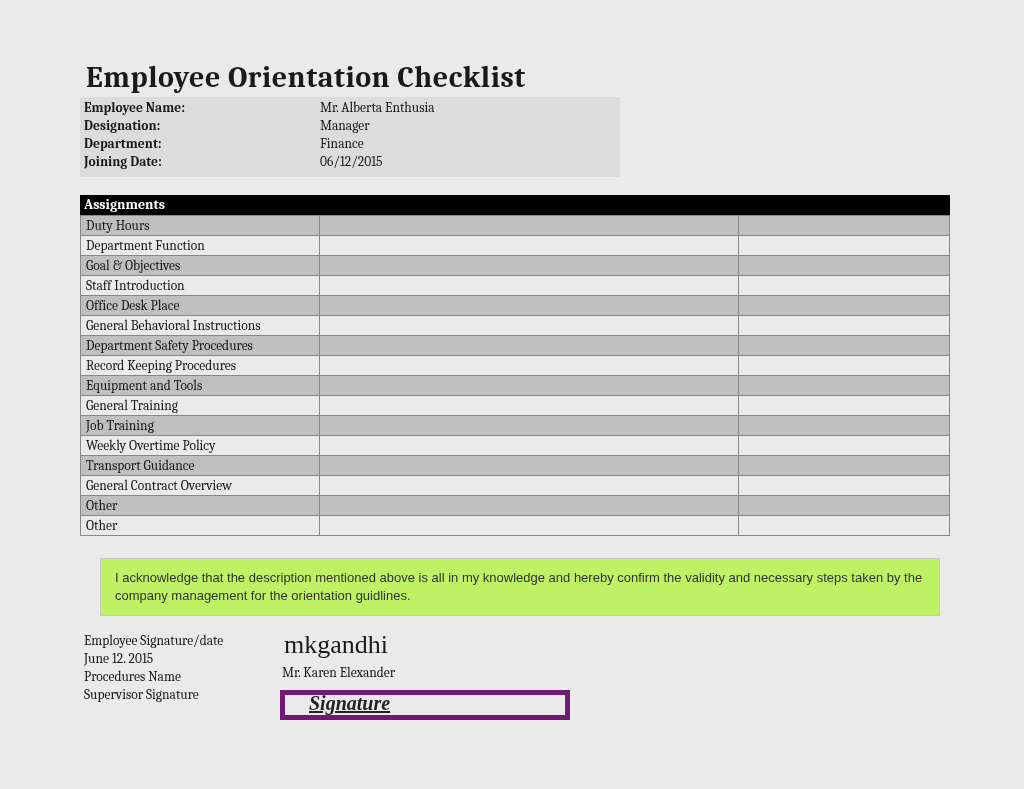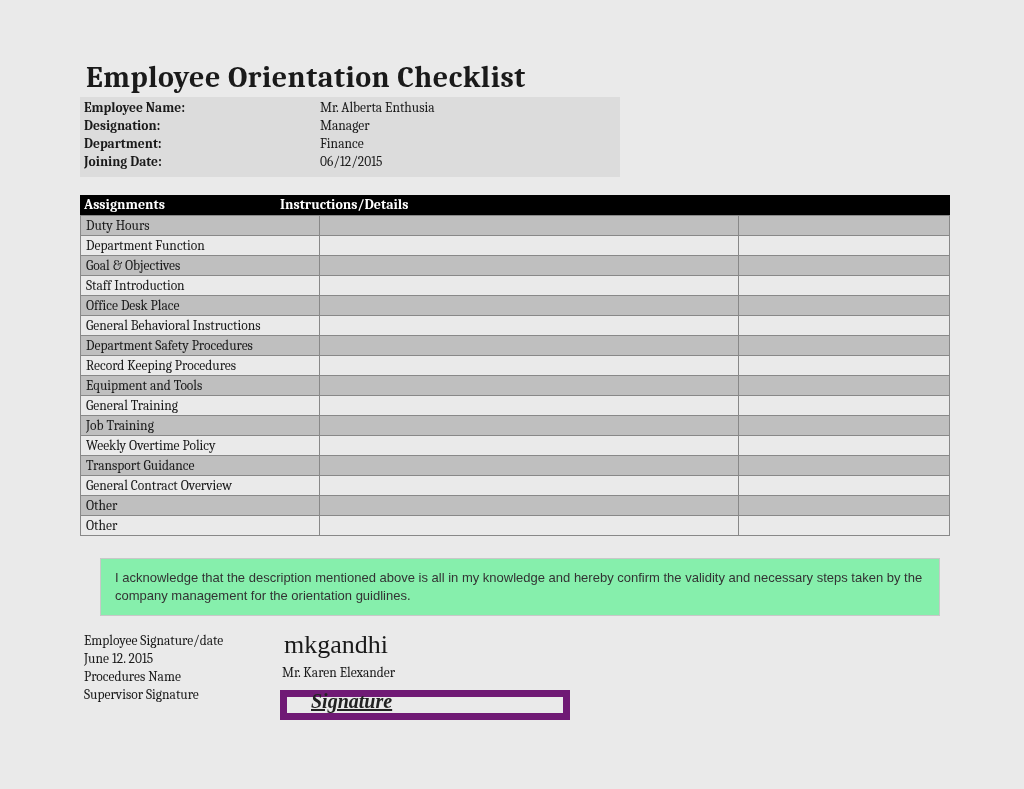--- a/index.html
+++ b/index.html
@@ -69,21 +69,21 @@
   .cell-b {
     width: 419px;
     border-right: 1px solid #888;
   }
   .cell-c { flex: 1; }
   .shade { background: #bfbfbf; }
   .ack-box {
     width: 840px;
     margin: 22px 0 0 20px;
     border: 1px solid #c8c8c8;
-    background: #86efac;
+    background: #bef264;
     padding: 10px 14px;
     font-family: 'Trebuchet MS', 'Lucida Sans', sans-serif;
     font-size: 13px;
     line-height: 18px;
     color: #333;
   }
   .sig-block {
     margin-top: 16px;
     display: flex;
   }
@@ -106,21 +106,21 @@
     margin-bottom: 6px;
   }
   .sup-name {
     font-size: 13.5px;
     line-height: 18px;
     padding-left: 2px;
     margin-top: 4px;
     margin-bottom: 8px;
   }
   .sig-box {
-    border: 7px solid #701a75;
+    border: 5px solid #701a75;
     width: 290px;
     height: 30px;
     display: flex;
     align-items: flex-end;
     padding: 0 10px;
   }
   .sig-word {
     font-family: 'Brush Script MT', 'Segoe Script', cursive;
     font-style: italic;
     font-weight: bold;
@@ -150,21 +150,20 @@
     </div>
     <div class="info-row">
       <div class="info-label">Joining Date:</div>
       <div class="info-value">06/12/2015</div>
     </div>
   </div>
 
 <div class="table">
   <div class="thead">
     <div class="th1">Assignments</div>
-    <div class="th2">Instructions/Details</div>
   </div>
   <div id="tbody">
       <div class="row shade">
         <div class="cell-a">Duty Hours</div>
         <div class="cell-b"></div>
         <div class="cell-c"></div>
       </div>
       <div class="row">
         <div class="cell-a">Department Function</div>
         <div class="cell-b"></div>

